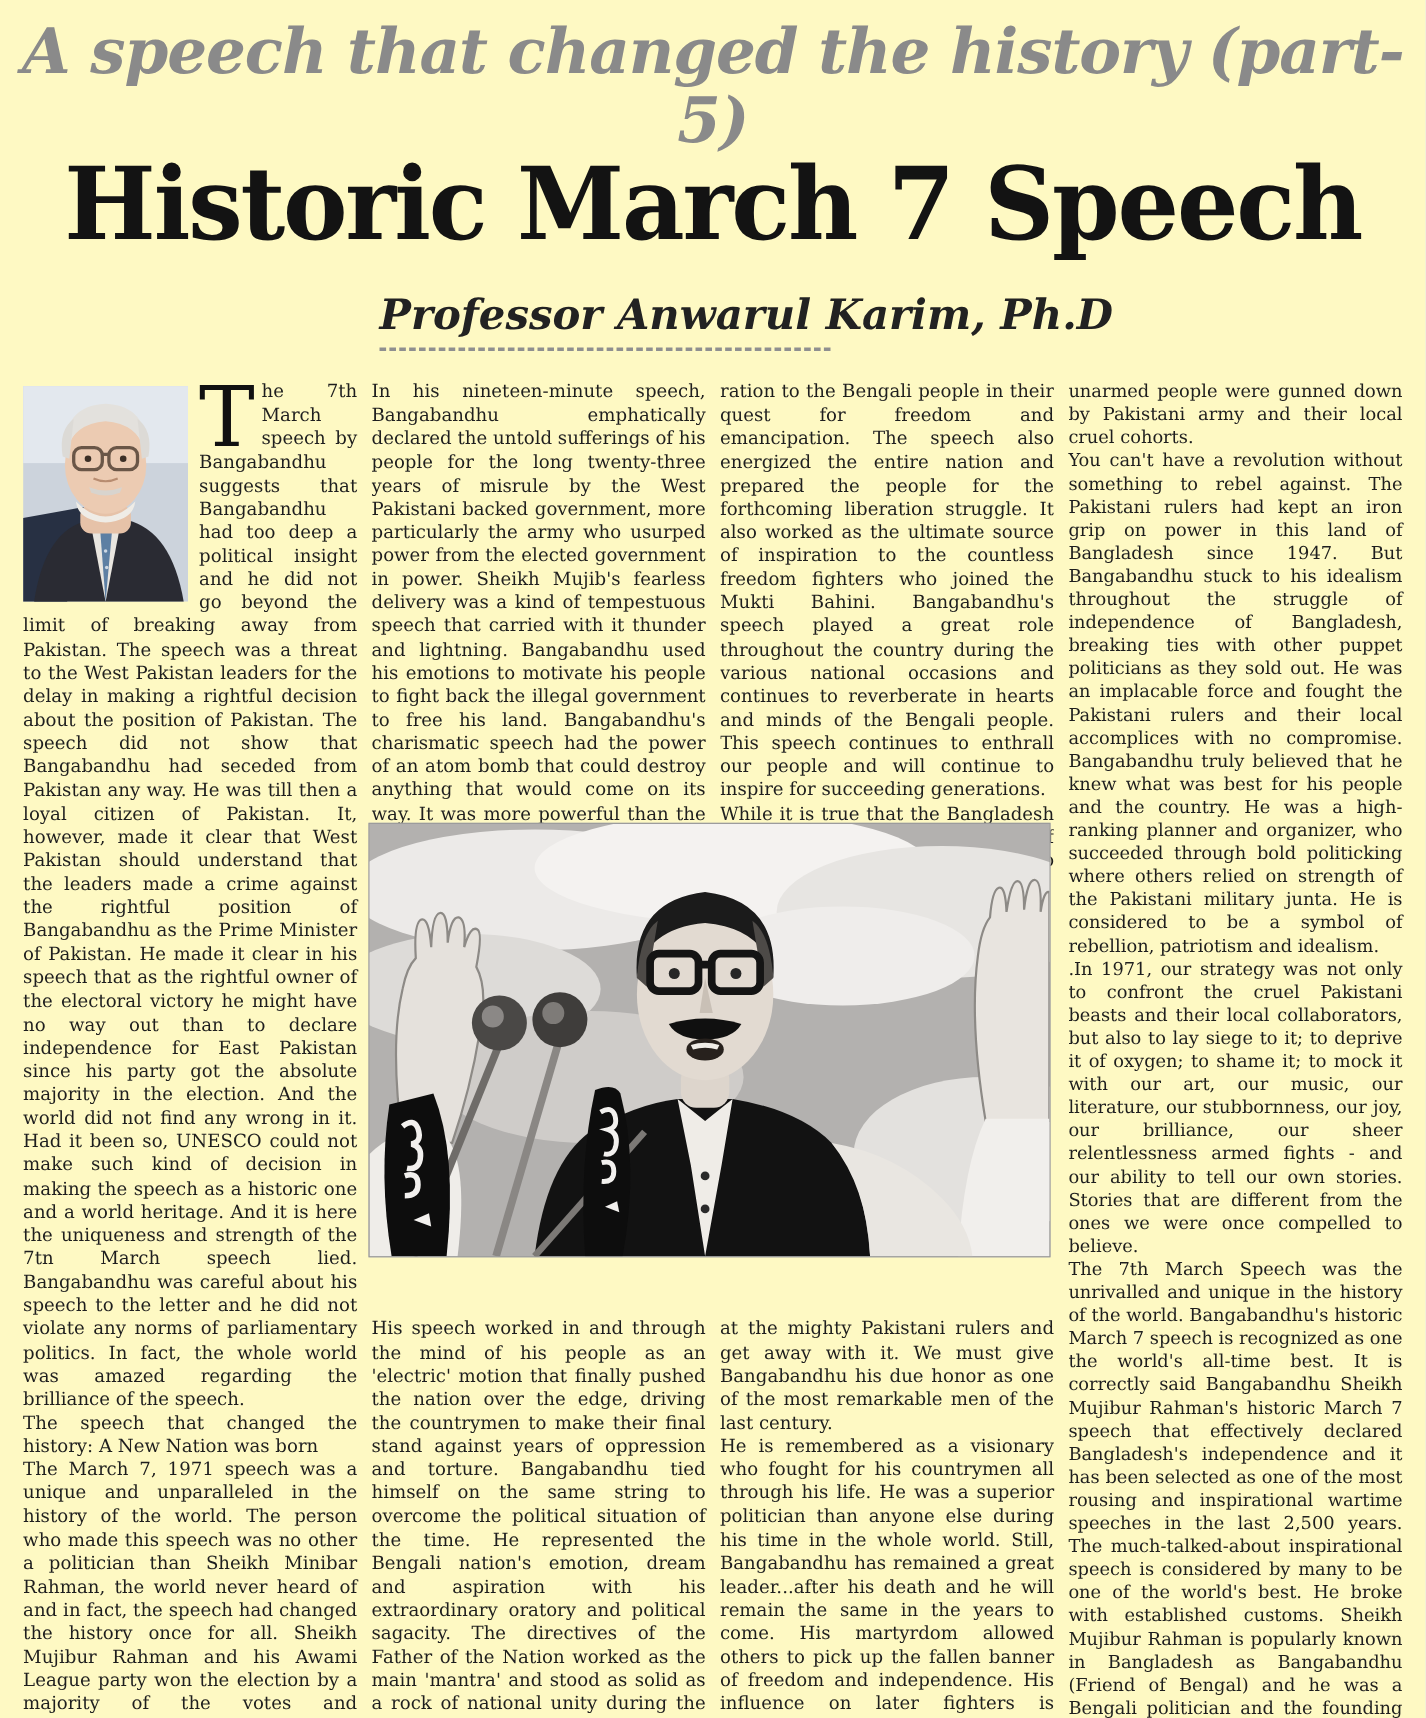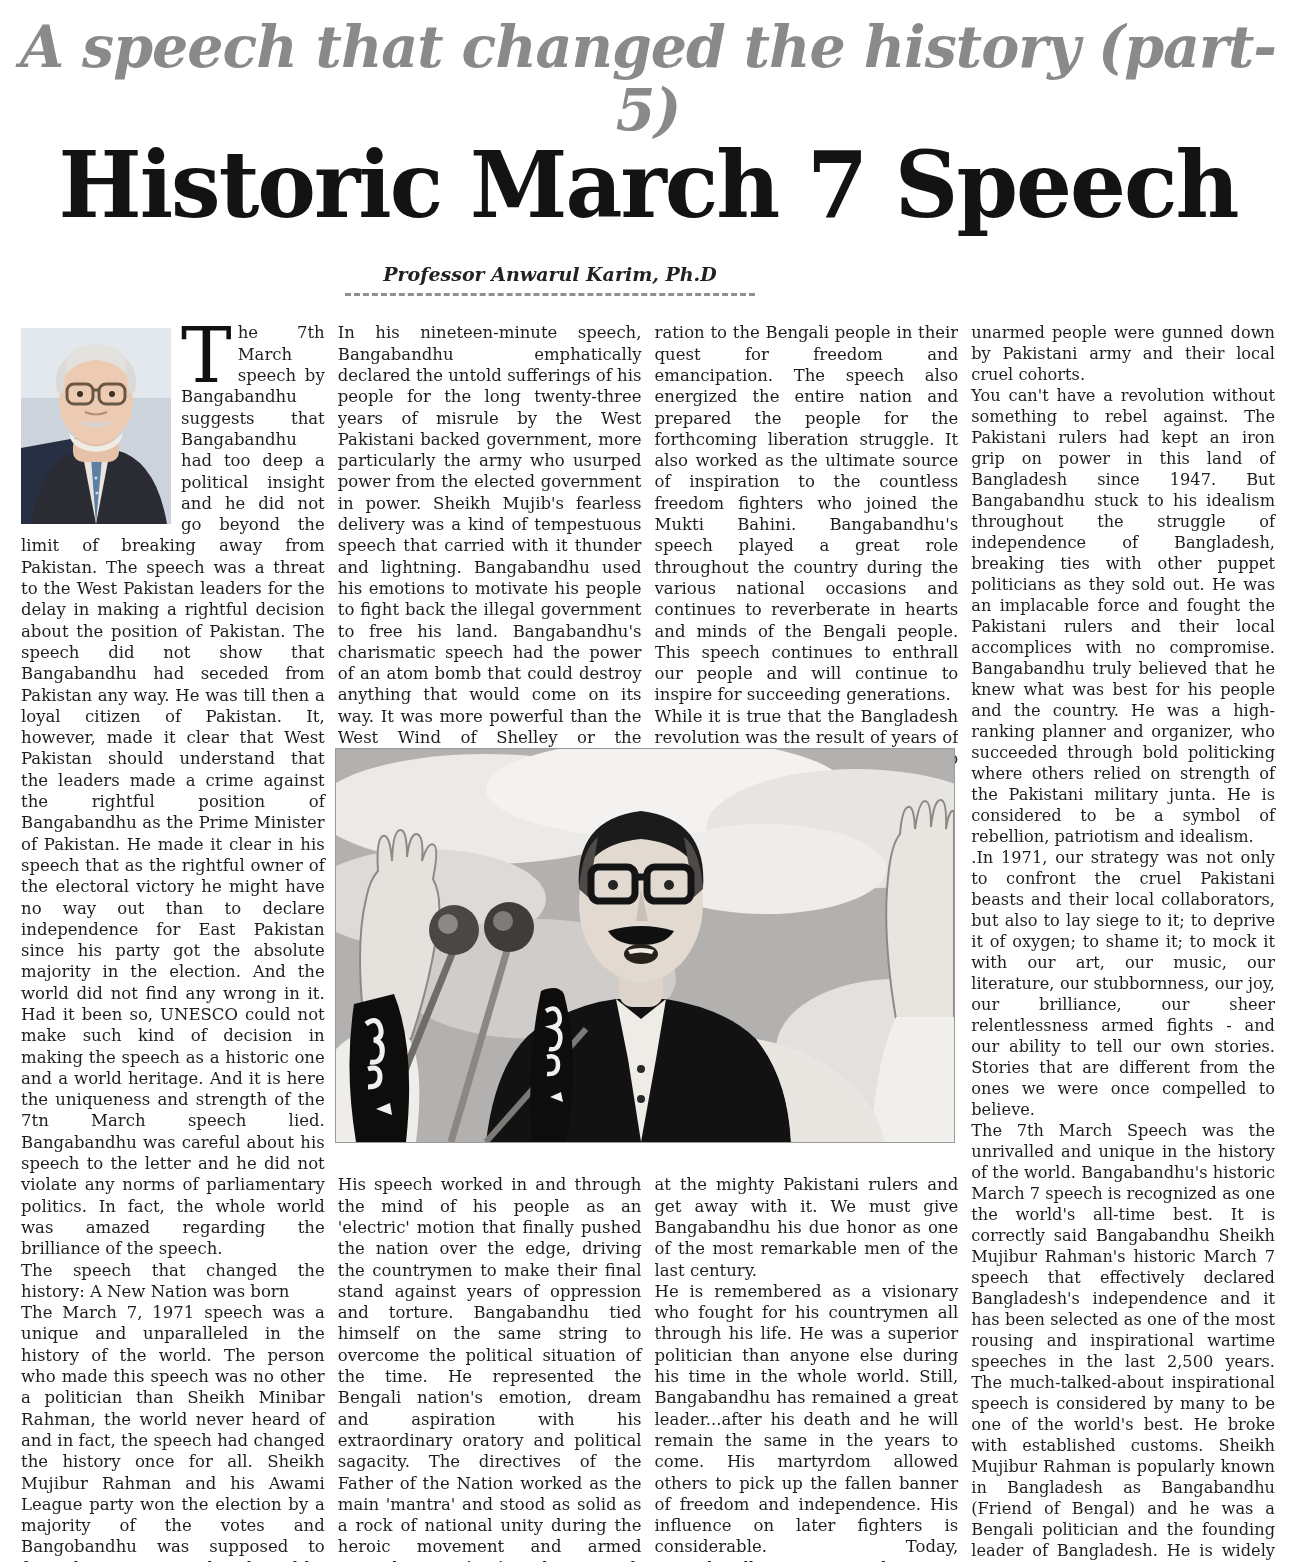--- a/index.html
+++ b/index.html
@@ -1,20 +1,20 @@
 <!DOCTYPE html>
 <html><head>
 <meta charset="utf-8">
 <style>
   html,body{margin:0;padding:0;background:#e9e9e9;}
   .page{
     position:relative;
     width:1296px;height:1562px;
     margin:0 auto;
-    background:#ffffff;
+    background:#fef9c3;
     overflow:hidden;
     font-family:"DejaVu Serif","Liberation Serif",serif;
     color:#1d1d1d;
   }
   
   .kicker{
     margin-top:16px;
     text-align:center;
     font-style:italic;
     font-weight:bold;
@@ -34,21 +34,21 @@
     transform:scaleY(1.04);
   }
   .byline-wrap{
     width:fit-content;
     margin:34px 0 0 345px;
     text-align:center;
   }
   .byline{
     font-weight:bold;
     font-style:italic;
-    font-size:19px;
+    font-size:38px;
     color:#222;
   }
   .byline-dashes{
     margin-top:8px;
     border-top:3px dashed #8f8f8f;
     width:410px;
   }
   
   .columns{
     position:relative;

